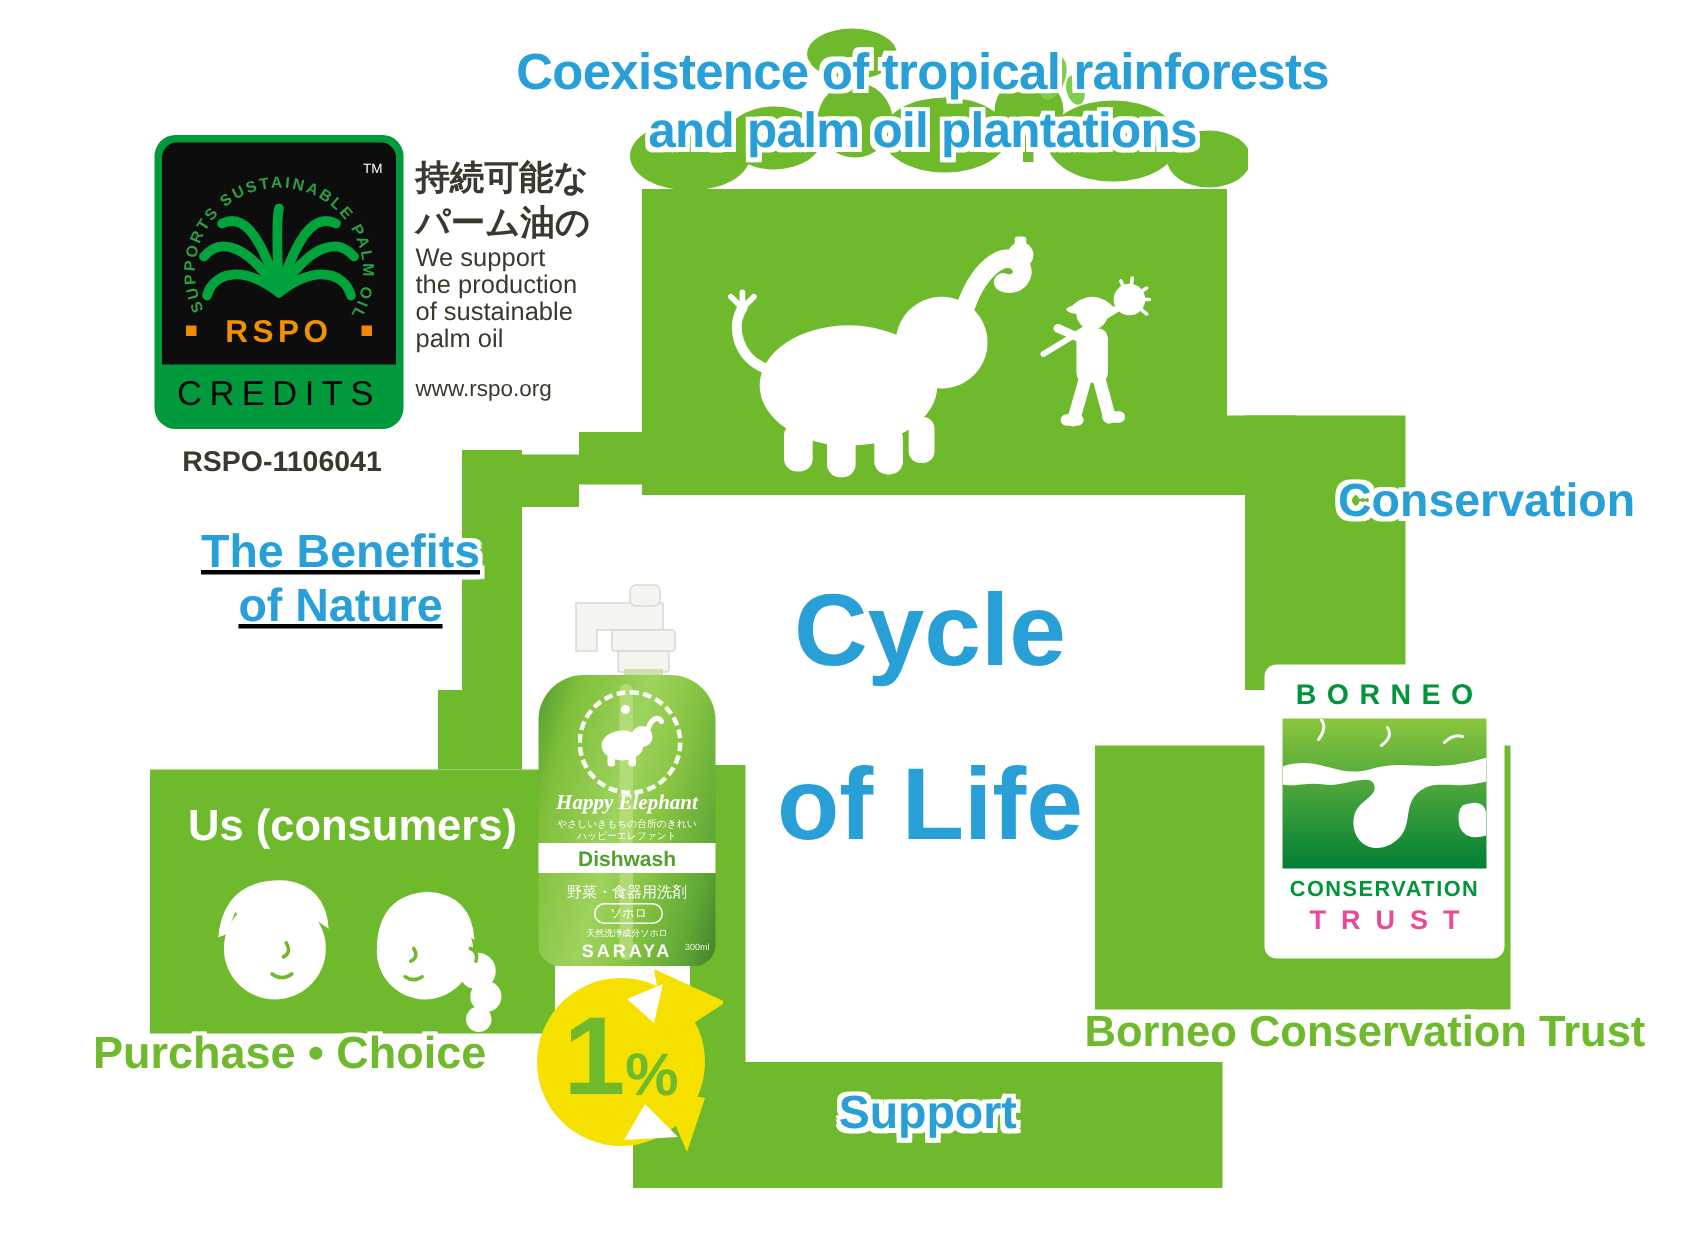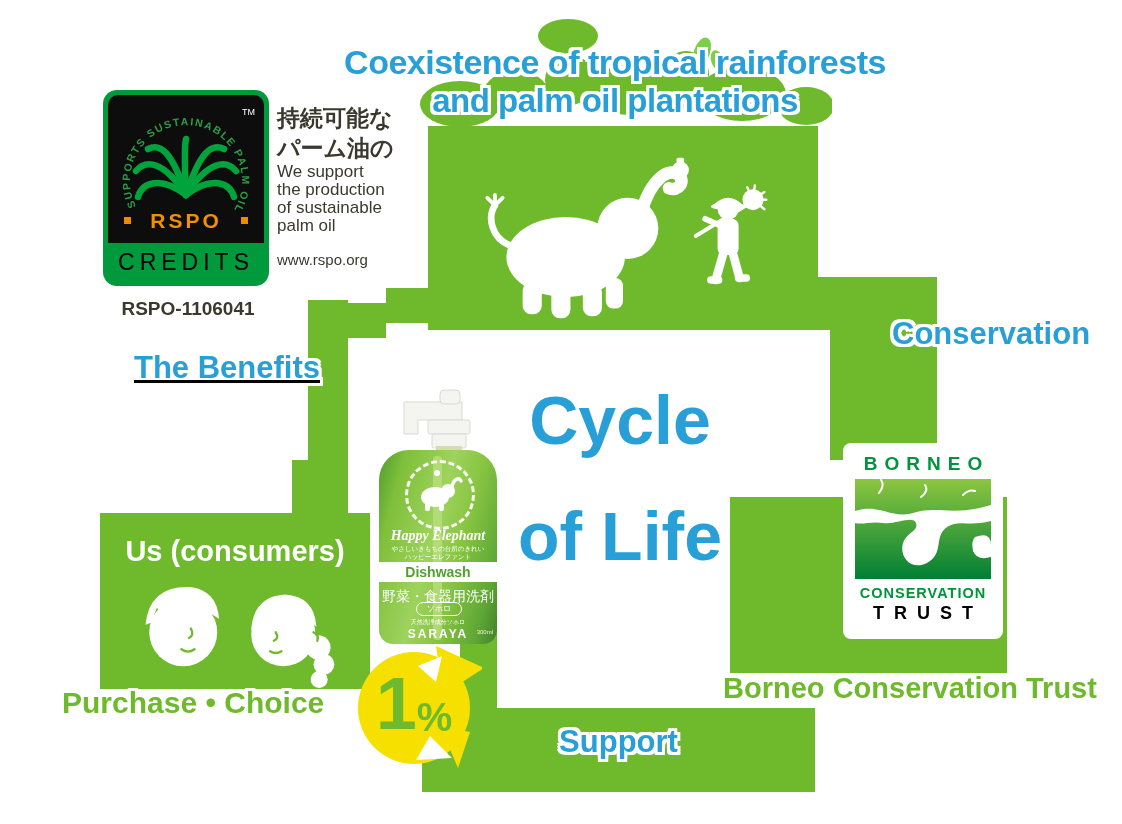--- a/index.html
+++ b/index.html
@@ -76,21 +76,21 @@
     <path d="M 284,80 L 266,72" stroke="#fff" stroke-width="6" stroke-linecap="round"></path>
     <path d="M 256,90 L 312,56" stroke="#fff" stroke-width="4" stroke-linecap="round"></path>
     <circle cx="316" cy="52" r="11"></circle>
     <path d="M 316,52 l 12,-8 M 316,52 l 14,0 M 316,52 l 12,10 M 316,52 l 2,-15 M 316,52 l -6,-13" stroke="#fff" stroke-width="2.5" stroke-linecap="round"></path>
     <path d="M 285,108 L 277,136 M 295,108 L 302,134" stroke="#fff" stroke-width="9" stroke-linecap="round"></path>
     <rect x="268" y="132" width="16" height="8" rx="4"></rect>
     <rect x="297" y="130" width="16" height="8" rx="4"></rect>
   </g>
 </svg>
 
-<div class="abs z4 ctr" style="left:320px;top:28px;width:590px;margin-top:14px;">
+<div class="abs z4 ctr" style="left:320px;top:28px;width:590px;">
   <div class="b blue ow3" style="font-size:34px;letter-spacing:-0.5px;line-height:40px;">Coexistence of tropical rainforests</div>
   <div class="b blue ow3" style="font-size:33px;letter-spacing:-0.5px;line-height:38px;">and palm oil plantations</div>
 </div>
 
 <div class="abs z5" style="left:103px;top:90px;width:166px;height:196px;background:#009a3c;border-radius:14px;">
   <div class="abs" style="left:5px;top:5px;width:156px;height:148px;background:#0d0d0d;border-radius:10px 10px 0 0;">
     <svg width="156" height="148" viewBox="0 0 156 148">
       <defs>
         <path id="rspoArc" d="M 30,115 A 56,56 0 1 1 126,115" fill="none"></path>
       </defs>
@@ -121,20 +121,21 @@
   <div class="b" style="font-size:23px;line-height:30px;">パーム油の</div>
   <div style="font-size:17px;line-height:18px;">We support</div>
   <div style="font-size:17px;line-height:18px;">the production</div>
   <div style="font-size:17px;line-height:18px;">of sustainable</div>
   <div style="font-size:17px;line-height:18px;">palm oil</div>
   <div style="font-size:15px;margin-top:16px;">www.rspo.org</div>
 </div>
 
 <div class="abs z4 ctr" style="left:112px;top:350px;width:230px;text-decoration:underline;">
   <div class="b blue ow3" style="font-size:31px;line-height:36px;">The Benefits</div>
+  <div class="b blue ow3" style="font-size:31px;line-height:36px;">of Nature</div>
 </div>
 
 <div class="abs b blue ow3 z4" style="left:892px;top:316px;font-size:31px;">Conservation</div>
 
 <div class="abs z4 ctr" style="left:455px;top:382px;width:330px;">
   <div class="b blue ow5" style="font-size:68px;line-height:76px;">Cycle</div>
   <div class="b blue ow5" style="font-size:68px;line-height:76px;margin-top:40px;">of Life</div>
 </div>
 
 <div class="abs b ctr z3" style="left:100px;top:535px;width:270px;color:#fff;font-size:29px;">Us (consumers)</div>
@@ -168,38 +169,38 @@
   <div class="abs b ctr" style="left:0;top:10px;width:160px;color:#00953b;font-size:19px;letter-spacing:7px;text-indent:7px;">BORNEO</div>
   <div class="abs" style="left:12px;top:36px;width:136px;height:100px;background:linear-gradient(#8cc63f,#007f35);overflow:hidden;">
     <svg width="136" height="100" viewBox="0 0 136 100">
       <path fill="#fff" d="M 0,32 C 24,24 36,40 58,34 C 84,26 96,38 136,26 L 136,42 C 112,48 104,40 92,48
                C 78,58 90,74 72,84 C 56,92 44,78 48,64 C 51,54 64,52 61,44 C 58,36 40,46 28,44 C 16,42 8,46 0,44 Z"></path>
       <path d="M 24,14 q 6,-8 2,-13 M 66,18 q 8,-6 4,-12 M 108,16 q 6,-6 12,-4" stroke="#fff" stroke-width="2" fill="none" stroke-linecap="round"></path>
       <path fill="#fff" d="M 120,58 q 16,-6 16,8 l 0,12 q -14,4 -18,-6 q -2,-10 2,-14 Z"></path>
     </svg>
   </div>
   <div class="abs b ctr" style="left:0;top:142px;width:160px;color:#00953b;font-size:14.5px;letter-spacing:1px;">CONSERVATION</div>
-  <div class="abs b ctr" style="left:0;top:160px;width:160px;color:#000000;font-size:18px;letter-spacing:10px;text-indent:10px;">TRUST</div>
+  <div class="abs b ctr" style="left:0;top:160px;width:160px;color:#ec4899;font-size:18px;letter-spacing:10px;text-indent:10px;">TRUST</div>
 </div>
 
 <div class="abs z6" style="left:352px;top:640px;width:130px;height:132px;">
   <svg width="130" height="132" viewBox="0 0 130 132">
     <circle cx="62" cy="68" r="56" fill="#f5e000"></circle>
     <polygon points="84,6 132,28 92,54" fill="#f5e000"></polygon>
     <polygon points="66,26 90,16 84,42" fill="#fff"></polygon>
     <polygon points="118,92 88,86 106,128" fill="#f5e000"></polygon>
     <polygon points="78,96 100,118 64,120" fill="#fff"></polygon>
   </svg>
   <div class="abs" style="left:0;top:0;width:124px;height:128px;display:flex;align-items:center;justify-content:center;">
     <span class="b grntxt" style="font-size:74px;line-height:1;">1</span>
       <span class="b grntxt" style="font-size:40px;line-height:1;margin-top:26px;">%</span>
   </div>
 </div>
 
-<div class="abs z5" style="left:376px;top:386px;width:124px;height:258px;">
+<div class="abs z5" style="left:356px;top:386px;width:124px;height:258px;">
   <svg class="abs" style="left:0;top:0;" width="124" height="66" viewBox="0 0 124 66">
     <g fill="#f4f4f1" stroke="#d9d9d4" stroke-width="1">
       <path d="M 28,16 L 86,16 L 86,34 L 42,34 L 42,48 L 28,48 Z"></path>
       <rect x="64" y="4" width="20" height="14" rx="4"></rect>
       <rect x="52" y="34" width="42" height="14" rx="2"></rect>
       <rect x="56" y="48" width="34" height="14" rx="2"></rect>
     </g>
     <rect x="60" y="60" width="26" height="6" fill="#cfe0ae"></rect>
   </svg>
   <div class="abs" style="left:3px;top:64px;width:118px;height:194px;border-radius:30px 30px 14px 14px;
@@ -216,19 +217,19 @@
           <circle cx="29" cy="10" r="3"></circle>
         </g>
       </svg>
     </div>
     <div class="abs ctr" style="left:0;top:78px;width:118px;color:#fff;font-family:'Liberation Serif',serif;font-style:italic;font-weight:bold;font-size:14px;">Happy Elephant</div>
     <div class="abs ctr" style="left:0;top:95px;width:118px;color:#fff;font-size:6.5px;">やさしいきもちの台所のきれい</div>
     <div class="abs ctr" style="left:0;top:103px;width:118px;color:#fff;font-size:6.5px;">ハッピーエレファント</div>
     <div class="abs" style="left:0;top:112px;width:118px;height:20px;background:#fff;">
       <div class="b ctr" style="color:#52a12e;font-size:14px;line-height:20px;">Dishwash</div>
     </div>
-    <div class="abs ctr" style="left:0;top:138px;width:118px;color:#fff;font-size:14px;">野菜・食器用洗剤</div>
+    <div class="abs ctr" style="left:0;top:138px;width:118px;color:#fff;font-size:10px;">野菜・食器用洗剤</div>
     <div class="abs ctr" style="left:37px;top:152px;width:44px;height:12px;border:1px solid #fff;border-radius:7px;color:#fff;font-size:8px;line-height:12px;">ソホロ</div>
     <div class="abs ctr" style="left:0;top:168px;width:118px;color:#fff;font-size:6px;">天然洗浄成分ソホロ</div>
     <div class="abs b ctr" style="left:0;top:177px;width:118px;color:#fff;font-size:12px;letter-spacing:2px;">SARAYA</div>
     <div class="abs" style="right:4px;top:179px;color:#e8f4cf;font-size:6px;">300ml</div>
   </div>
 </div>
 
 </body></html>

